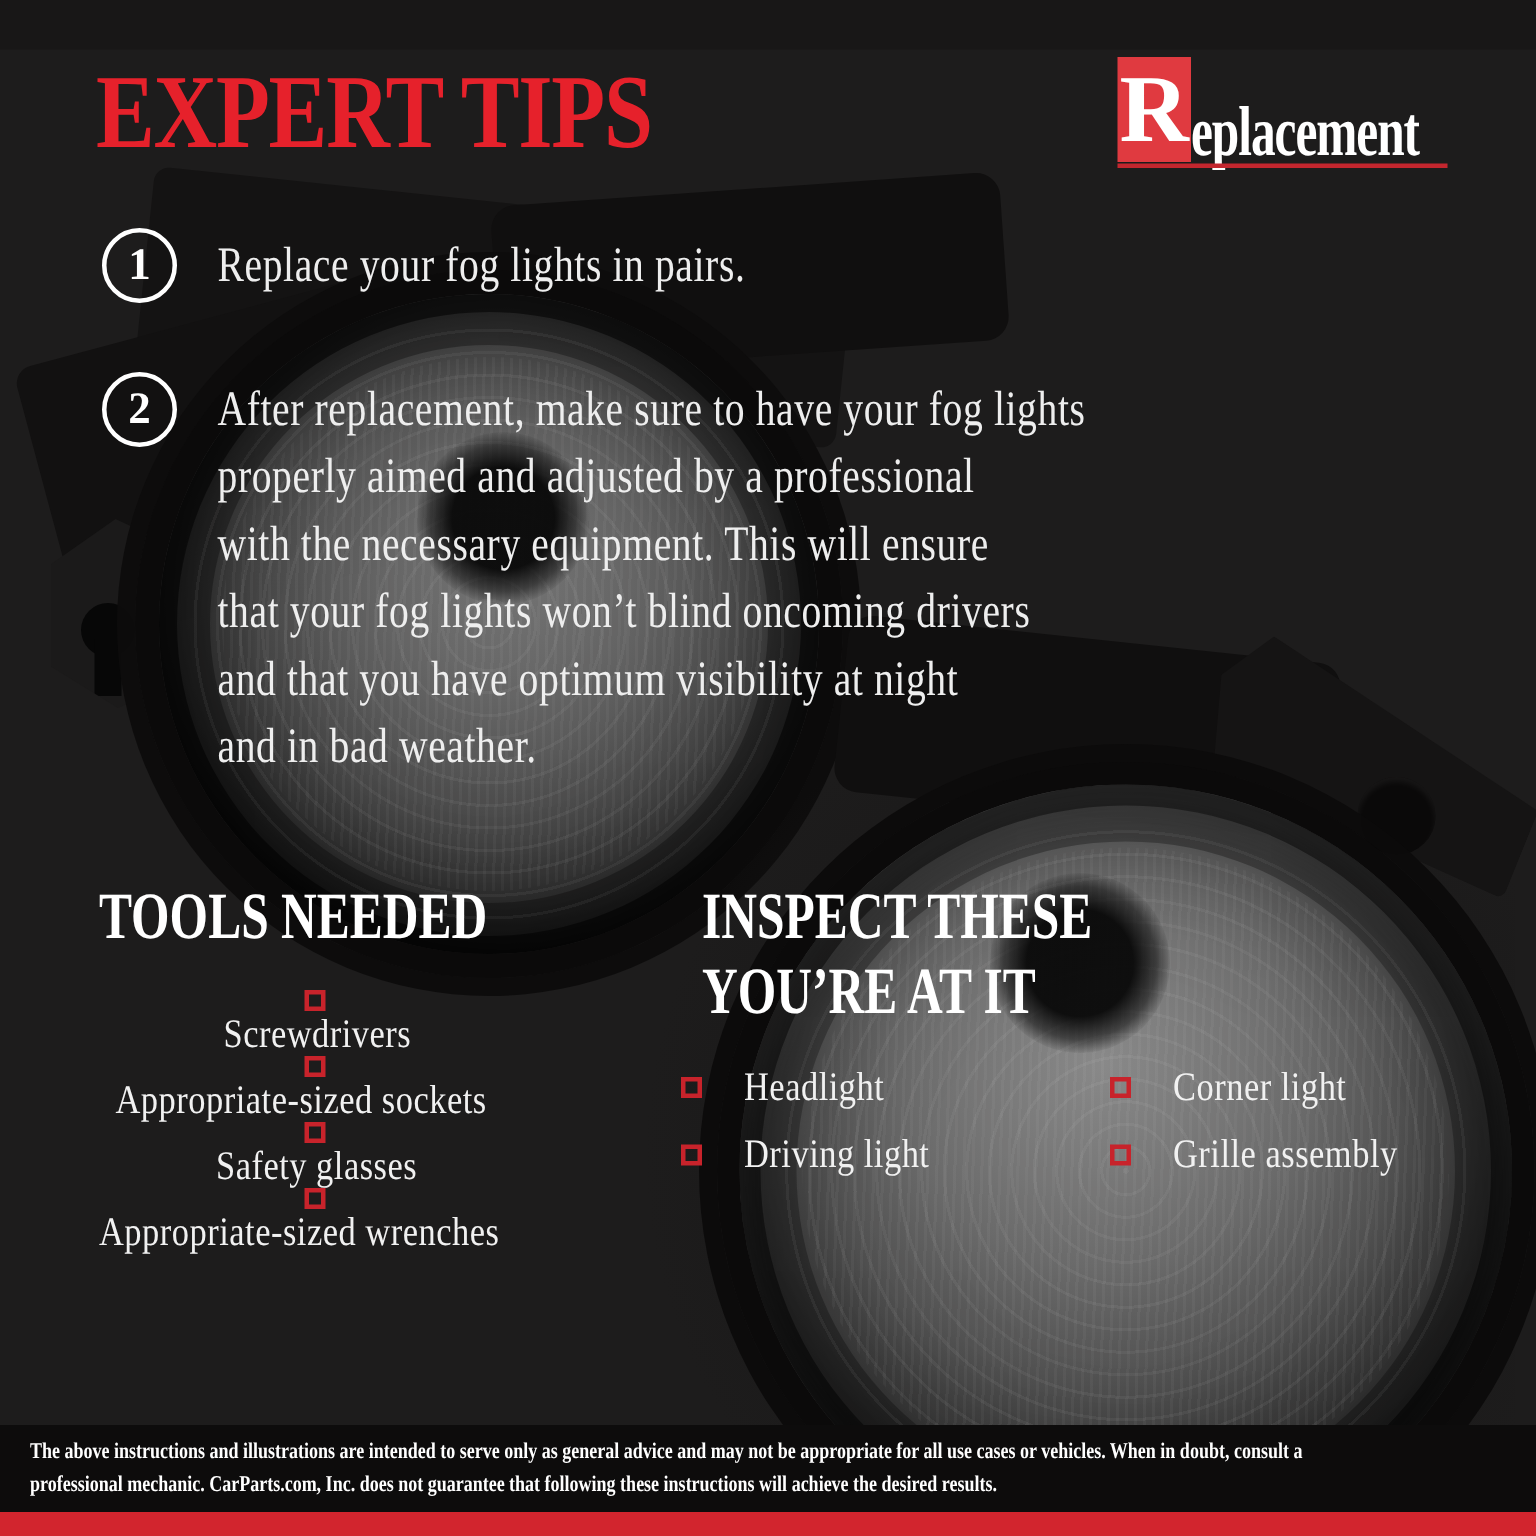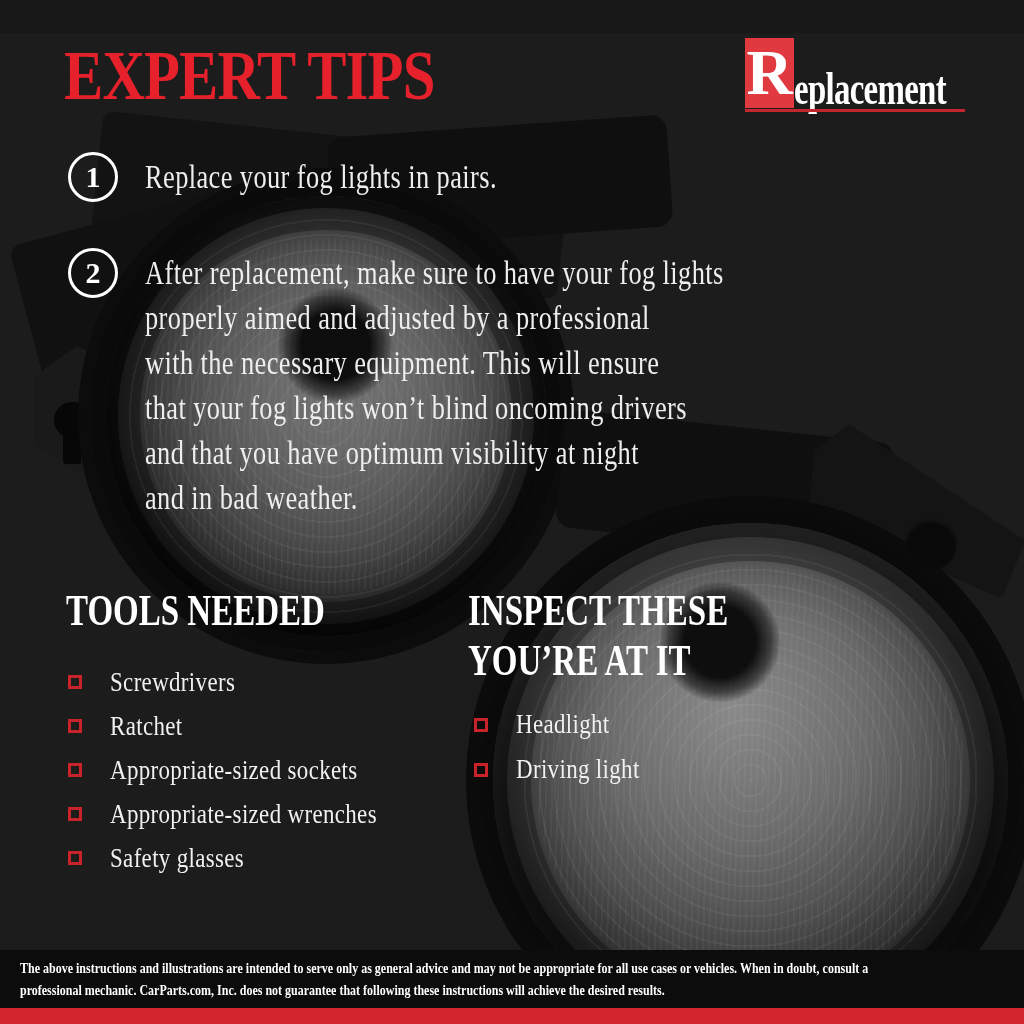--- a/index.html
+++ b/index.html
@@ -74,23 +74,23 @@
   .tip-1 .tip-text{line-height:50px;}
   .tip-2 .tip-text{line-height:45px;margin-top:3px;}
 
   .section-heading{position:absolute;z-index:2;margin:0;color:#fff;font-weight:bold;
     font-size:44px;line-height:50px;transform:scaleX(.75);transform-origin:left top;white-space:pre-line;}
   .tools-heading{left:66px;top:586px;}
   .inspect-heading{left:468px;top:586px;}
 
   ul.check-list{position:absolute;z-index:2;list-style:none;margin:0;padding:0;}
   .tools-list{left:66px;top:660px;}
-  .inspect-col-1{left:472px;top:702px;}
+  .inspect-col-1{left:452px;top:702px;}
   .inspect-col-2{left:738px;top:702px;}
-  .tools-list li{height:44px;}
+  .tools-list li{height:44px;flex-direction:column;}
   .inspect-col-1 li,.inspect-col-2 li{height:45px;}
   li.check-item{display:flex;align-items:center;}
   .sq{flex:none;width:8px;height:8px;border:3px solid var(--bullet-red,#c8232b);margin-right:28px;margin-left:2px;}
   .check-label{font-size:27px;font-weight:300;color:#f1f1f1;letter-spacing:.4px;
     transform:scaleX(.85);transform-origin:left center;white-space:nowrap;}
 
   .footer-strip{position:absolute;left:0;top:950px;width:1024px;height:67px;
     background:var(--panel-black,#0d0c0c);z-index:3;}
   .disclaimer{position:absolute;left:20px;top:7px;margin:0;width:1250px;
     font-size:15px;font-weight:bold;line-height:22px;color:#fff;
@@ -147,51 +147,55 @@
 
   <h2 class="section-heading tools-heading">TOOLS NEEDED</h2>
   <ul class="check-list tools-list">
 
   <li class="check-item">
         <span class="sq"></span>
         <span class="check-label">Screwdrivers</span>
       </li>
       <li class="check-item">
         <span class="sq"></span>
-        <span class="check-label">Ratchet</span>
-      </li>
-      <li class="check-item">
-        <span class="sq"></span>
         <span class="check-label">Appropriate-sized sockets</span>
       </li>
       <li class="check-item">
         <span class="sq"></span>
+        <span class="check-label">Safety glasses</span>
+      </li>
+      <li class="check-item">
+        <span class="sq"></span>
         <span class="check-label">Appropriate-sized wrenches</span>
-      </li>
-      <li class="check-item">
-        <span class="sq"></span>
-        <span class="check-label">Safety glasses</span>
       </li>
     </ul>
 
   <h2 class="section-heading inspect-heading">INSPECT THESE
 YOU’RE AT IT</h2>
   <ul class="check-list inspect-col-1">
 
   <li class="check-item">
         <span class="sq"></span>
         <span class="check-label">Headlight</span>
       </li>
       <li class="check-item">
         <span class="sq"></span>
         <span class="check-label">Driving light</span>
       </li>
     </ul>
   <ul class="check-list inspect-col-2">
 
+  <li class="check-item">
+        <span class="sq"></span>
+        <span class="check-label">Corner light</span>
+      </li>
+      <li class="check-item">
+        <span class="sq"></span>
+        <span class="check-label">Grille assembly</span>
+      </li>
     </ul>
 
   <footer class="footer-strip">
     <p class="disclaimer">The above instructions and illustrations are intended to serve only as general advice and may not be appropriate for all use cases or vehicles. When in doubt, consult a
 professional mechanic. CarParts.com, Inc. does not guarantee that following these instructions will achieve the desired results.</p>
   </footer>
   <div class="redbar"></div>
 
 </main>
 

